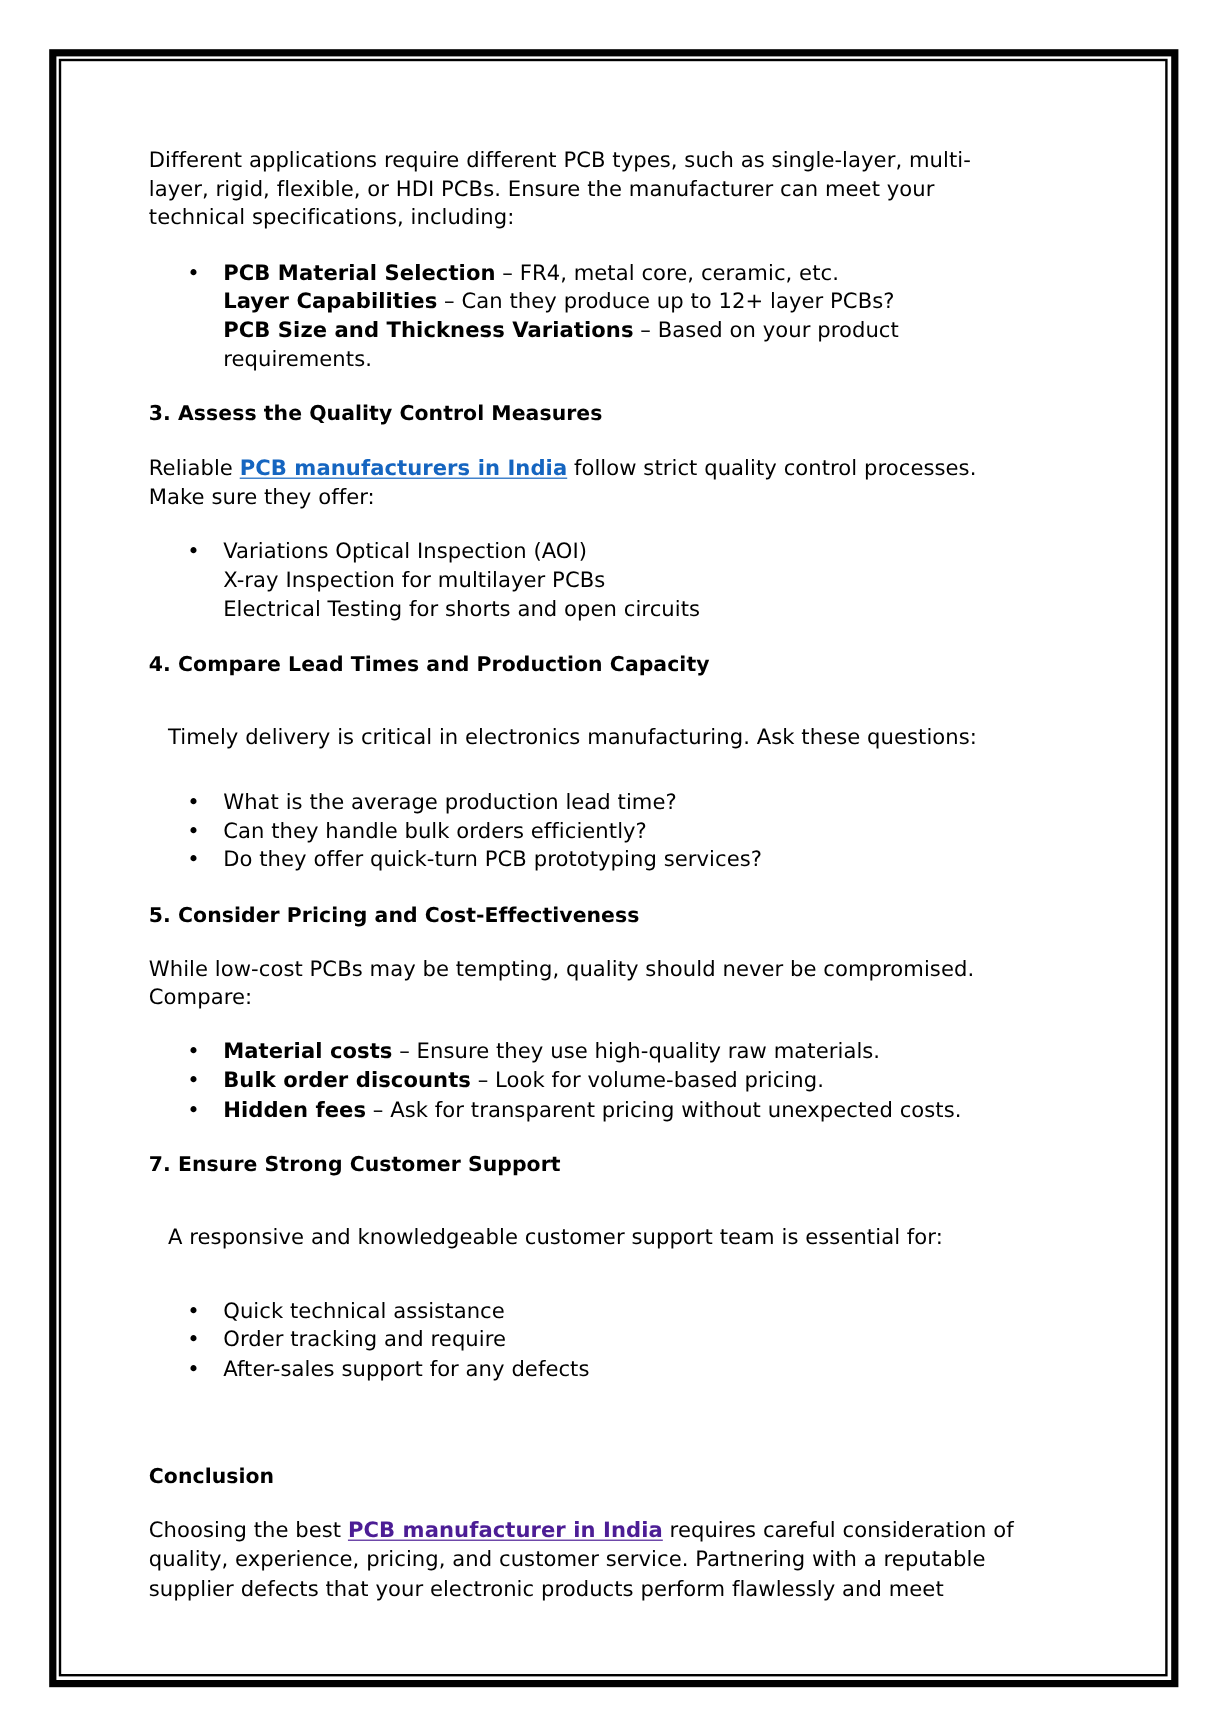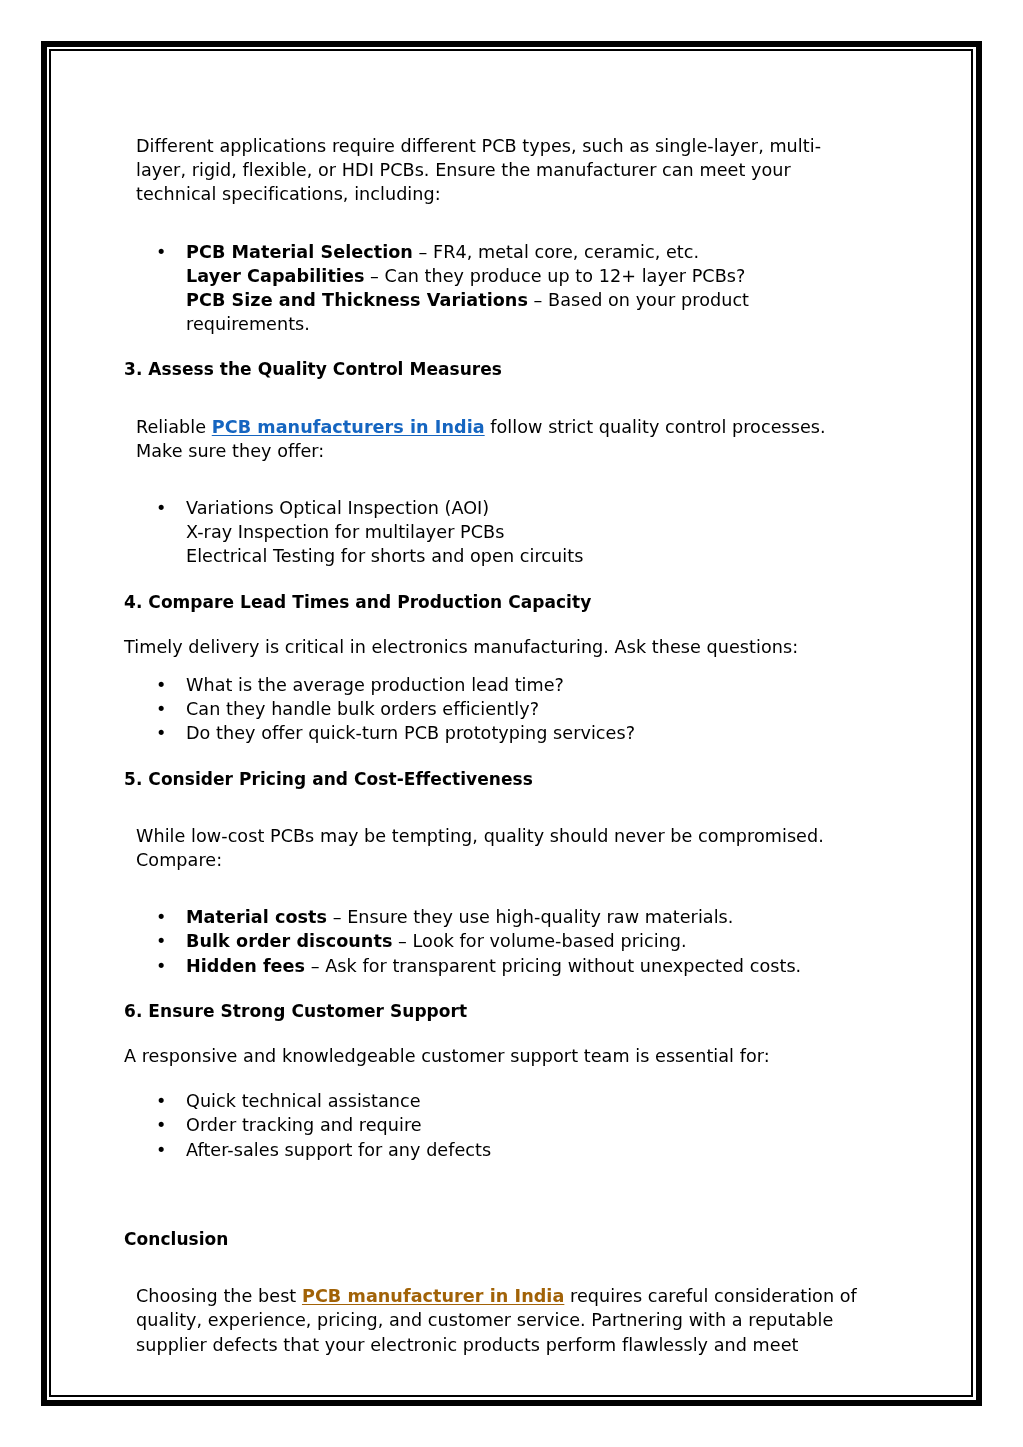--- a/index.html
+++ b/index.html
@@ -4,22 +4,22 @@
 <style>
   html, body { margin:0; padding:0; background:#ffffff; }
   body { width:1023px; height:1447px; position:relative; overflow:hidden;
          font-family:"DejaVu Sans", sans-serif; color:#000; }
   .border-outer { position:absolute; left:41px; top:41px; width:929px; height:1353px;
                   border:6px solid #000; }
   .border-inner { position:absolute; left:49px; top:49px; width:921px; height:1345px;
                   border:2px solid #000; box-sizing:border-box; width:924px; height:1348px; }
   .content { position:absolute; left:124px; top:122px; width:780px;
              font-size:17.6px; line-height:24.2px; letter-spacing:0.05px; }
-  p { margin:0; }
-  .para { margin:12px; }
+  p { margin:16px; }
+  .para { margin:0; }
   h3 { margin:0; font-size:17px; line-height:24.2px; font-weight:bold; }
   ul { margin:0; padding:0; list-style:none; }
   li { position:relative; padding-left:62px; }
   li .bullet { position:absolute; left:32px; top:0; }
   a.link { color:#1565C0; font-weight:bold; text-underline-offset:2px; }
   b { font-weight:bold; }
   .gap-s { height:21px; }
   .gap-xs { height:14px; }
   .gap-l { height:65px; }
 </style>
@@ -89,32 +89,32 @@
   </div>
   <div class="gap-s"></div>
   <ul>
     <li><span class="bullet">•</span><b>Material costs</b><span> – Ensure they use high-quality raw materials.</span></li>
     <li><span class="bullet">•</span><b>Bulk order discounts</b><span> – Look for volume-based pricing.</span></li>
     <li><span class="bullet">•</span><b>Hidden fees</b><span> – Ask for transparent pricing without unexpected costs.</span></li>
   </ul>
 
   <div class="gap-s"></div>
 
-  <h3>6. Ensure Strong Customer Support</h3>
+  <h3>7. Ensure Strong Customer Support</h3>
   <div class="gap-s"></div>
   <p>A responsive and knowledgeable customer support team is essential for:</p>
   <div class="gap-s"></div>
   <ul>
     <li><span class="bullet">•</span><span>Quick technical assistance</span></li>
     <li><span class="bullet">•</span><span>Order tracking and require</span></li>
     <li><span class="bullet">•</span><span>After-sales support for any defects</span></li>
   </ul>
 
   <div class="gap-l"></div>
 
   <h3>Conclusion</h3>
   <div class="gap-s"></div>
   <div class="para">
-    <div><span>Choosing the best </span><a class="link" href="#" style="color: #a16207;">PCB manufacturer in India</a><span> requires careful consideration of</span></div>
+    <div><span>Choosing the best </span><a class="link" href="#" style="color: #4c1d95;">PCB manufacturer in India</a><span> requires careful consideration of</span></div>
     <div>quality, experience, pricing, and customer service. Partnering with a reputable</div>
     <div>supplier defects that your electronic products perform flawlessly and meet</div>
   </div>
 </div>
 
 </body></html>

